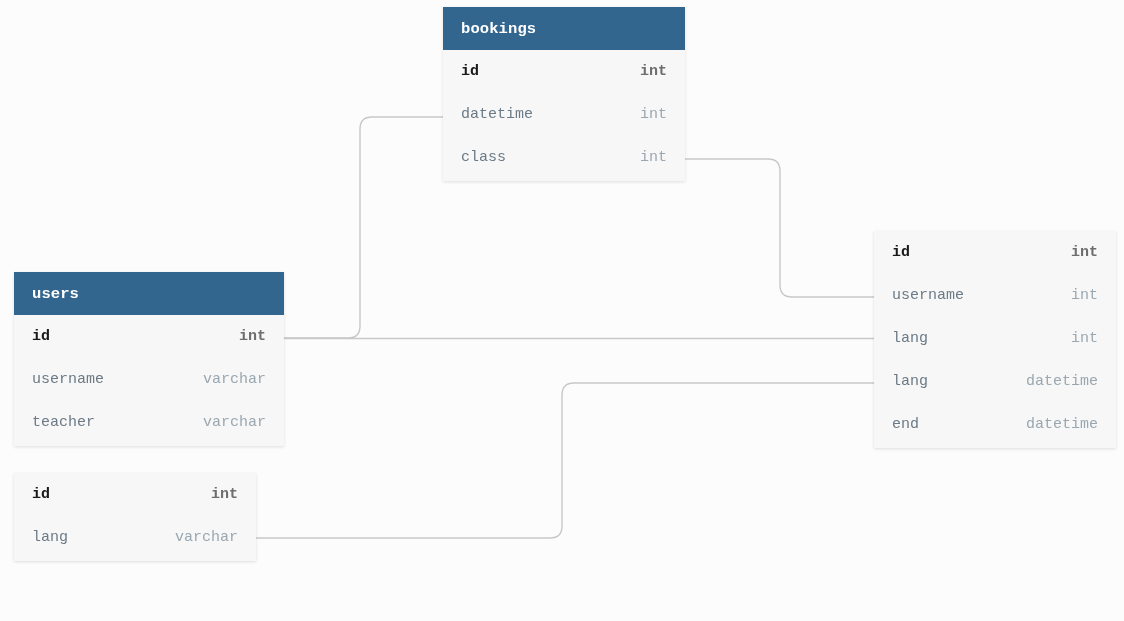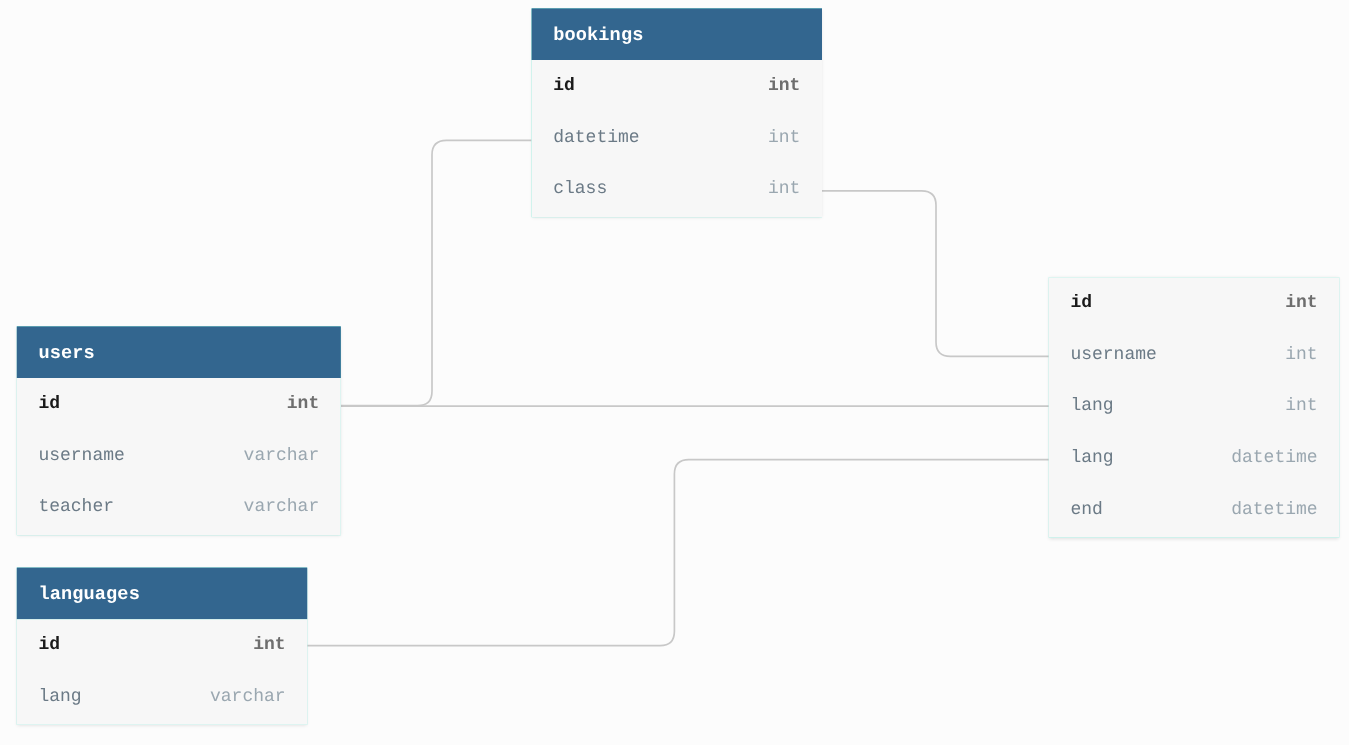--- a/index.html
+++ b/index.html
@@ -118,21 +118,20 @@
             <span class="field-name">username</span>
             <span class="field-type">varchar</span>
           </div>
           <div class="field-row">
             <span class="field-name">teacher</span>
             <span class="field-type">varchar</span>
           </div>
         </div>
       </div>
       <div class="table-card" style="left: 14px; top: 473px; width: 242px;">
-        <div class="table-header">languages</div>
         <div class="table-body">
           <div class="field-row pk">
             <span class="field-name">id</span>
             <span class="field-type">int</span>
           </div>
           <div class="field-row">
             <span class="field-name">lang</span>
             <span class="field-type">varchar</span>
           </div>
         </div>

